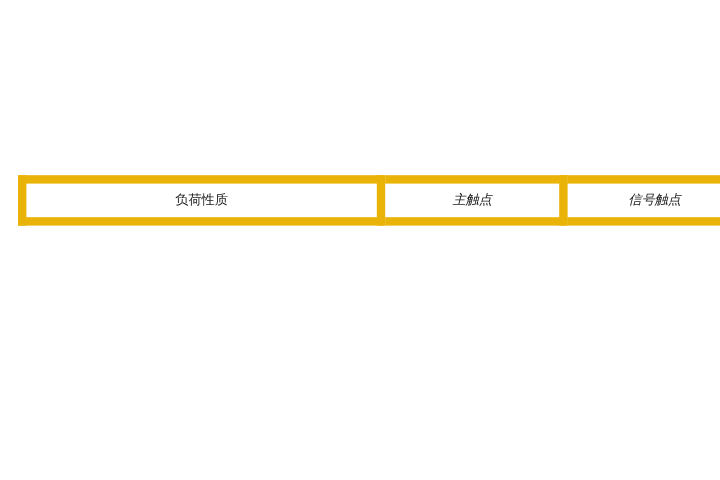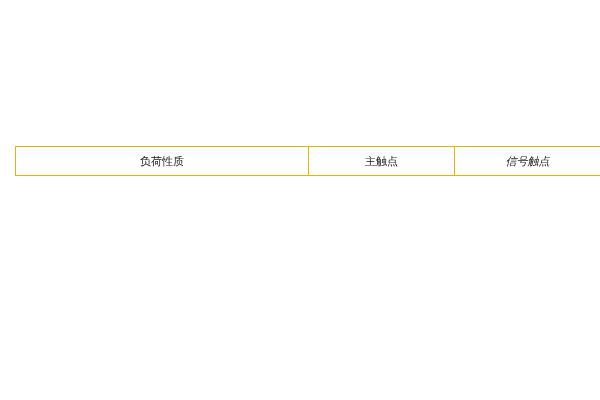--- a/index.html
+++ b/index.html
@@ -21,33 +21,33 @@
   }
   .spec-table {
     position: absolute;
     left: 15px;
     top: 146px;
     width: 570px;
     border-collapse: collapse;
     table-layout: fixed;
   }
   .spec-table td {
-    border: 1px solid #eab308;
+    border: 7px solid #eab308;
     height: 28px;
     text-align: center;
     vertical-align: middle;
     font-size: 11px;
     color: #1a1a1a;
     line-height: 14px;
     padding: 0 2px;
     white-space: nowrap;
     overflow: hidden;
   }
   .col-desc { width: 288px; }
-  .col-main { width: 141px; }
+  .col-main { width: 141px; font-style: italic; }
   .col-sig  { width: 141px; font-style: italic; }
 </style>
 </head>
 <body>
 
 <div class="page">
   <table class="spec-table">
     <tbody>
       <tr>
         <td class="col-desc">负荷性质</td>

